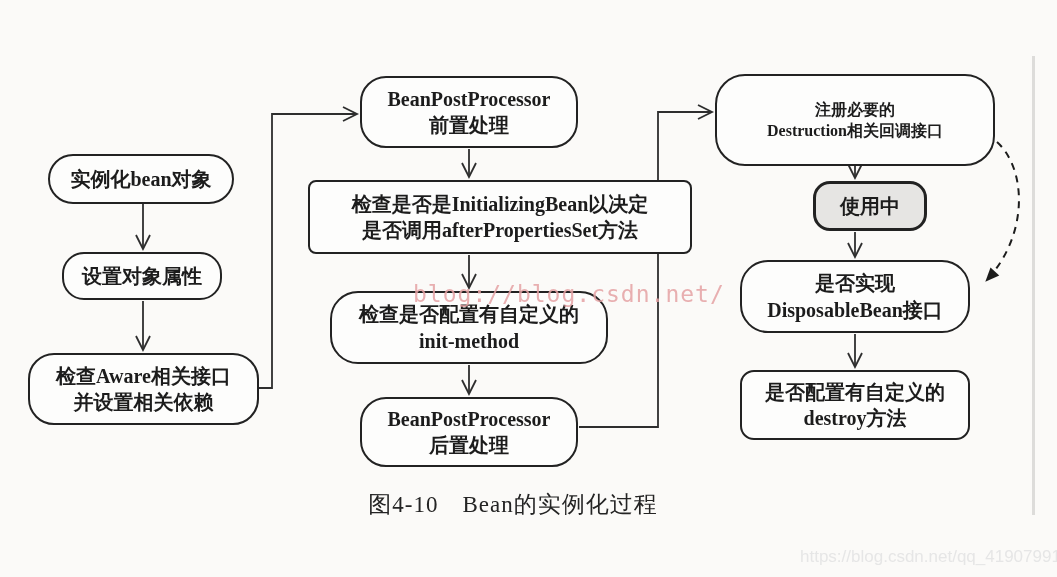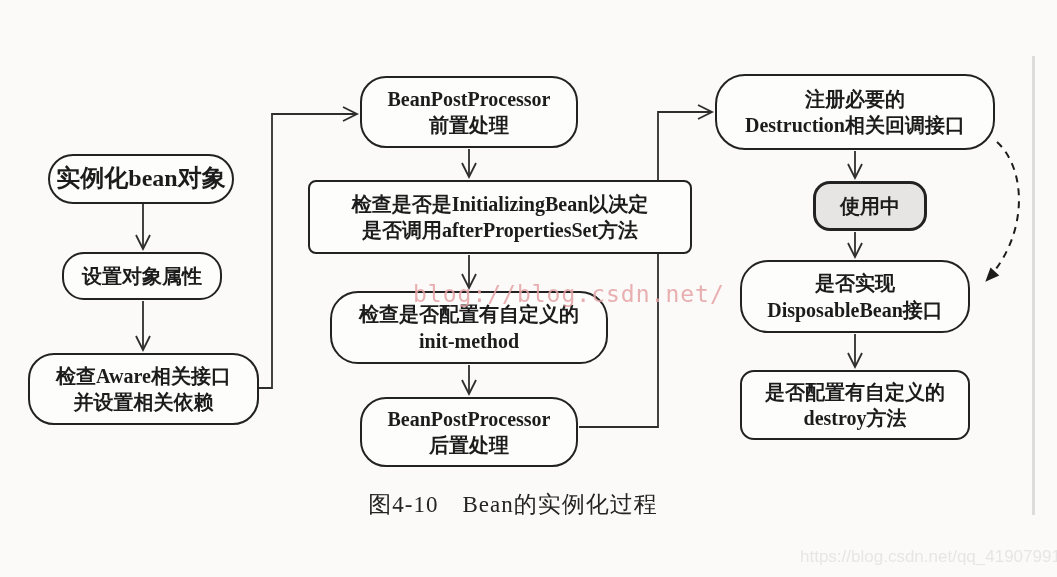--- a/index.html
+++ b/index.html
@@ -76,28 +76,28 @@
     z-index:4;
     white-space:nowrap;
   }
   .page-edge{
     position:absolute;
     left:1032px;top:56px;width:3px;height:459px;
     background:var(--page_edge);
     z-index:0;
   }
   
-  #n-instantiate      {left:48px;  top:154px; width:186px; height:50px; font-size:24px; border-radius:25px;}
+  #n-instantiate      {left:48px;  top:154px; width:186px; height:50px; font-size:20px; border-radius:25px;}
   #n-set-properties   {left:62px;  top:252px; width:160px; height:48px; font-size:20px; border-radius:22px;}
   #n-check-aware      {left:28px;  top:353px; width:231px; height:72px; font-size:20px; border-radius:26px;}
   #n-bpp-before       {left:360px; top:76px;  width:218px; height:72px; font-size:20px; border-radius:26px;}
   #n-check-initializing{left:308px;top:180px; width:384px; height:74px; font-size:20px; border-radius:8px;}
   #n-check-init-method{left:330px; top:291px; width:278px; height:73px; font-size:20px; border-radius:28px;}
   #n-bpp-after        {left:360px; top:397px; width:218px; height:70px; font-size:20px; border-radius:26px;}
-  #n-register-destruction{left:715px;top:74px;width:280px; height:76px; font-size:20px; border-radius:30px;}
+  #n-register-destruction{left:715px;top:74px;width:280px; height:92px; font-size:16px; border-radius:30px;}
   #n-in-use           {left:813px; top:181px; width:114px; height:50px; font-size:20px;font-family:Liberation Serif, serif;}
   #n-check-disposable {left:740px; top:260px; width:230px; height:73px; font-size:20px; border-radius:28px;}
   #n-check-destroy    {left:740px; top:370px; width:230px; height:70px; font-size:20px; border-radius:14px;}
 </style>
 </head>
 <body>
 
 <div class="stage">
 
   <div class="page-edge"></div>

